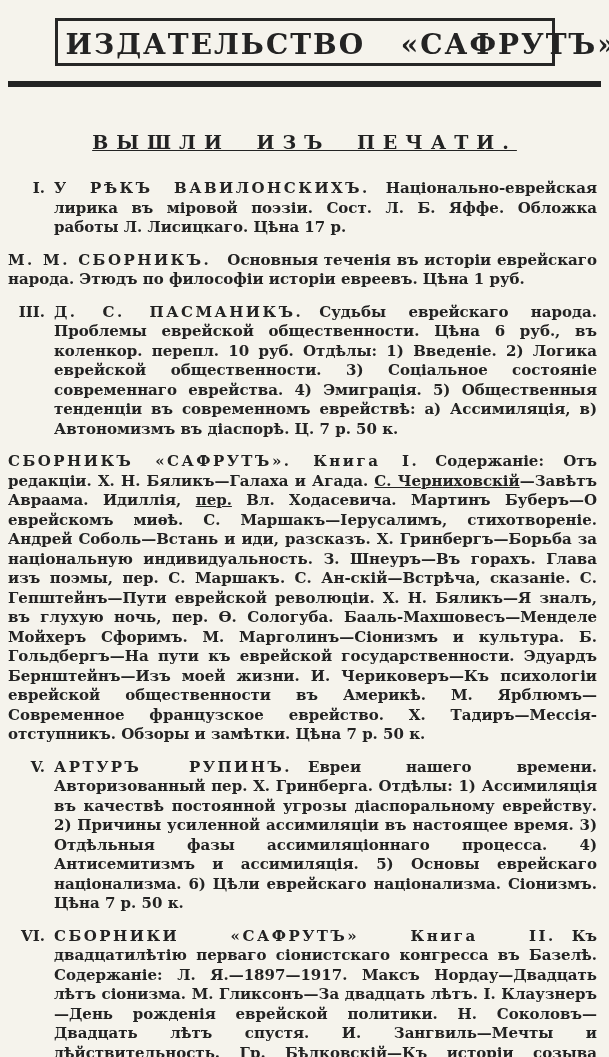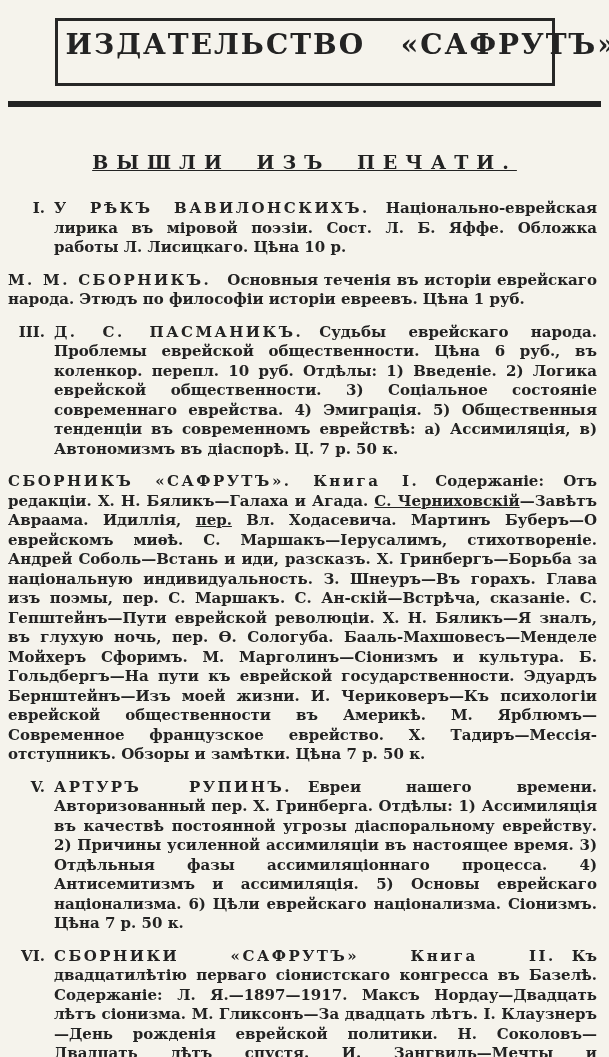--- a/index.html
+++ b/index.html
@@ -16,21 +16,21 @@
     width: 609px;
     height: 1057px;
     padding: 16px 8px 0 8px;
     overflow: hidden;
   }
   .banner {
     box-sizing: border-box;
     width: 500px;
     margin: 2px auto 0 auto;
     border: 3px solid #262626;
-    padding: 7px 8px 22px 8px;
+    padding: 7px 8px 2px 8px;
     text-align: center;
   }
   .banner-text {
     font-size: 28px;
     font-weight: bold;
     letter-spacing: 2px;
     word-spacing: 24px;
     white-space: nowrap;
   }
   .rule {
@@ -84,21 +84,21 @@
   </div>
 
   <div class="rule"></div>
 
   <div class="section-title">ВЫШЛИ ИЗЪ ПЕЧАТИ.</div>
 
   <div class="catalog">
 
     <div class="item">
       <div class="numeral">I.</div>
-      <div class="item-text"><span class="item-title">У РѢКЪ ВАВИЛОНСКИХЪ.</span><span><span>Національно-еврейская лирика въ міровой поэзіи. Сост. Л. Б. Яффе. Обложка работы Л. Лисицкаго. Цѣна 10 р.</span></span></div>
+      <div class="item-text"><span class="item-title">У РѢКЪ ВАВИЛОНСКИХЪ.</span><span><span>Національно-еврейская лирика въ міровой поэзіи. Сост. Л. Б. Яффе. Обложка работы Л. Лисицкаго. Цѣна 17 р.</span></span></div>
     </div>
 
     <div class="item">
       <div class="item-text"><span class="item-title">М. М. СБОРНИКЪ.</span><span><span>Основныя теченія въ исторіи еврейскаго народа. Этюдъ по философіи исторіи евреевъ. Цѣна 1 руб.</span></span></div>
     </div>
 
     <div class="item">
       <div class="numeral">III.</div>
       <div class="item-text"><span class="item-title">Д. С. ПАСМАНИКЪ.</span><span><span>Судьбы еврейскаго народа. Проблемы еврейской общественности. Цѣна 6 руб., въ коленкор. перепл. 10 руб. Отдѣлы: 1) Введеніе. 2) Логика еврейской общественности. 3) Соціальное состояніе современнаго еврейства. 4) Эмиграція. 5) Общественныя тенденціи въ современномъ еврействѣ: а) Ассимиляція, в) Автономизмъ въ діаспорѣ. Ц. 7 р. 50 к.</span></span></div>
     </div>

